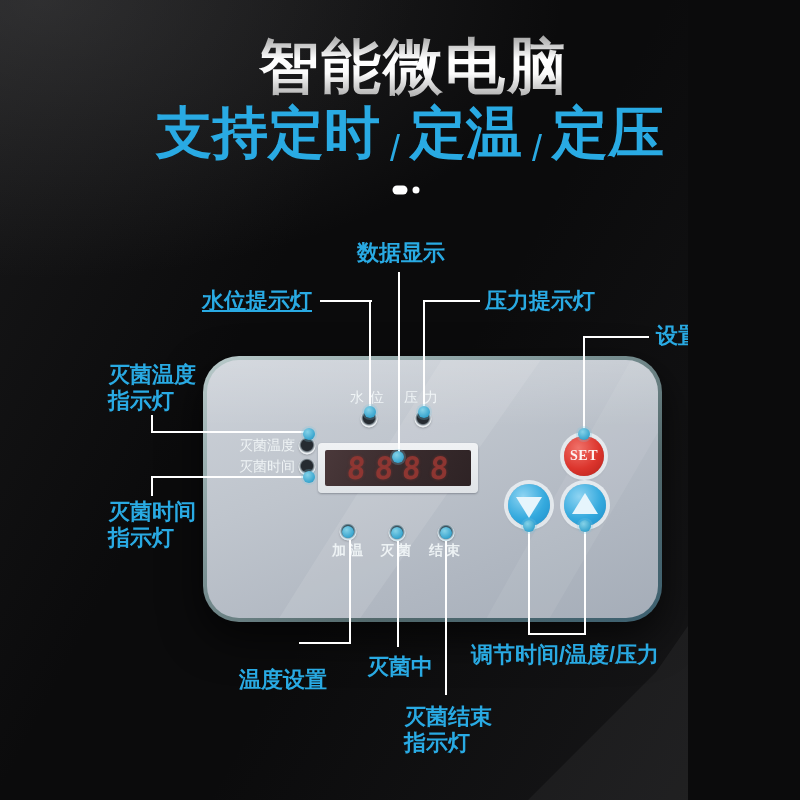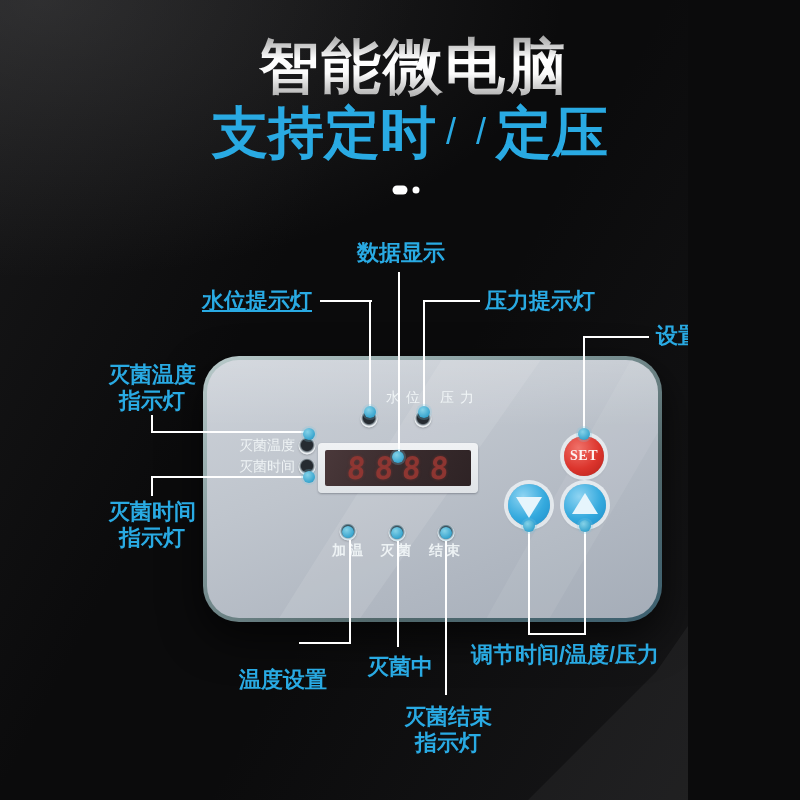--- a/index.html
+++ b/index.html
@@ -21,49 +21,49 @@
   }
   .c{position:absolute;transform:translate(-50%,-50%);white-space:nowrap;}
 
   
   .title{
     font-size:60px;font-weight:bold;letter-spacing:2px;color:#e8e8e8;
     background:linear-gradient(180deg,#7f7f7f 0%,#ffffff 40%,#fbfbfb 58%,#8d8d8d 100%);
     -webkit-background-clip:text;background-clip:text;
     -webkit-text-fill-color:transparent;
   }
-  .subtitle{font-size:56px;font-weight:bold;color:#29aae3;display:flex;align-items:center;}
+  .subtitle{font-size:56px;font-weight:bold;color:#29aae3;display:flex;align-items:flex-end;}
   .subtitle .slash{font-size:36px;font-weight:400;margin:0 10px;transform:translateY(-2px);}
   .dashdot{display:flex;align-items:center;gap:5px;}
   .dashdot .dash{width:15px;height:9px;border-radius:5px;background:#fff;}
   .dashdot .pt{width:7px;height:7px;border-radius:50%;background:#fff;}
 
   
-  .lbl{font-size:22px;font-weight:bold;color:#29aae3;z-index:35;text-align:center;line-height:26px;}
+  .lbl{font-size:22px;font-weight:bold;color:#29aae3;z-index:35;line-height:26px;}
 
   
   .ln{position:absolute;background:#ffffff;z-index:30;}
   .dot{width:12px;height:12px;border-radius:50%;z-index:40;
     background:radial-gradient(circle at 38% 32%, #85d2e8 0%, #3aa6cf 68%, #2d93ba 100%);
     box-shadow:0 0 0 2px rgba(125,200,228,0.25);}
 
   
   .panel-rim{position:absolute;left:203px;top:356px;width:459px;height:266px;border-radius:36px;
     background:linear-gradient(150deg,#b9caca 0%,#849b9d 35%,#53696c 68%,#3c6070 100%);
     box-shadow:0 16px 42px rgba(0,0,0,0.65);z-index:5;}
   .panel-face{position:absolute;left:4px;top:4px;right:4px;bottom:4px;border-radius:32px;overflow:hidden;
     background:linear-gradient(158deg,#cdd2d9 0%,#bfc5cd 38%,#b0b7c1 72%,#a5adb8 100%);}
   .sheen1{position:absolute;inset:0;background:rgba(255,255,255,0.10);
     clip-path:polygon(16% 100%,52% 0,74% 0,34% 100%);}
   .sheen2{position:absolute;inset:0;background:rgba(255,255,255,0.07);
     clip-path:polygon(62% 100%,94% 0,100% 0,100% 28%,76% 100%);}
   .sheen3{position:absolute;inset:0;background:linear-gradient(180deg,rgba(255,255,255,0.16),transparent 26%);}
 
   .ptext{font-size:14px;color:rgba(245,249,251,0.88);z-index:12;}
-  .ls5{letter-spacing:6px;margin-right:-6px;margin-left:36px;}
+  .ls5{letter-spacing:6px;margin-right:-6px;}
   .ls2{letter-spacing:3px;margin-right:-3px;font-weight:bold;}
   .led{width:17px;height:17px;border-radius:50%;z-index:12;
     background:radial-gradient(circle at 50% 44%, #262b31 0%, #262b31 44%, #87929a 54%, #e9edf0 64%, #f3f6f8 100%);
     box-shadow:0 1px 2px rgba(30,35,40,0.25);}
 
   .display{width:160px;height:50px;background:linear-gradient(180deg,#f0f2f4,#dfe3e7);
     border-radius:4px;z-index:11;box-shadow:0 1px 2px rgba(40,45,55,0.35);}
   .display-glass{position:absolute;left:7px;top:7px;right:7px;bottom:7px;border-radius:2px;
     background:linear-gradient(118deg,#4a383a 0%,#382a2c 55%,#2e2325 100%);
     display:flex;align-items:center;justify-content:center;overflow:hidden;}
@@ -85,20 +85,21 @@
 </head>
 <body>
 
 <div class="stage">
   <div class="bg-facet"></div>
 
   <div class="c title" style="left:414px;top:67px;">智能微电脑</div>
   <div class="c subtitle" style="left:410px;top:134px;">
     <span>支持定时</span>
     <span class="slash">/</span>
+    <span>定温</span>
     <span class="slash">/</span>
     <span>定压</span>
   </div>
   <div class="c dashdot" style="left:406px;top:190px;">
     <span class="dash"></span>
     <span class="pt"></span>
   </div>
 
   <div class="panel-rim">
     <div class="panel-face">

